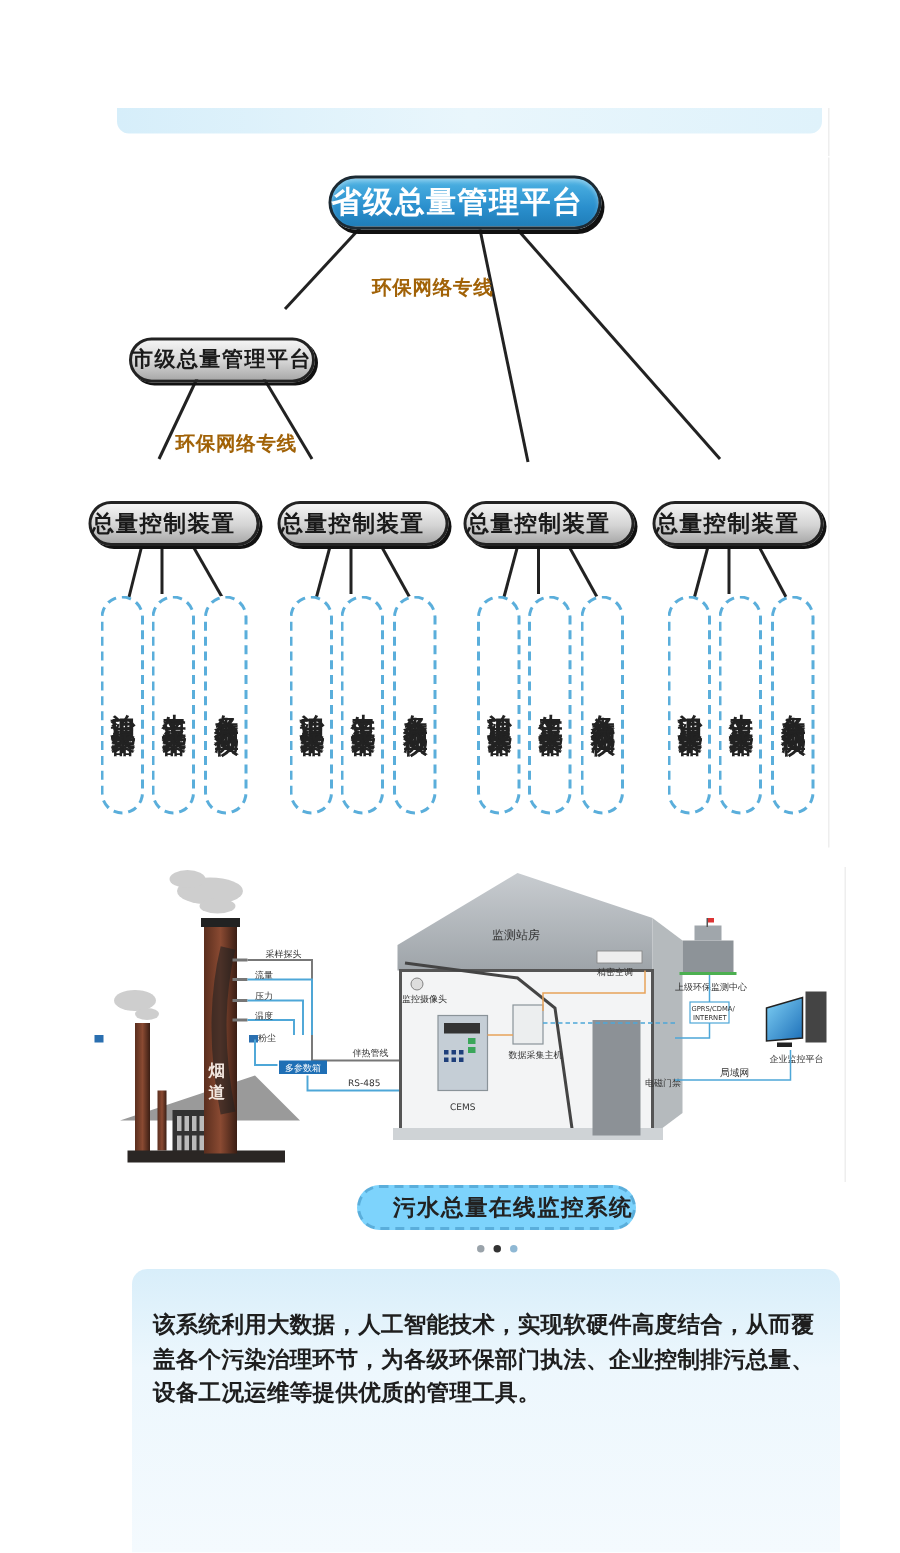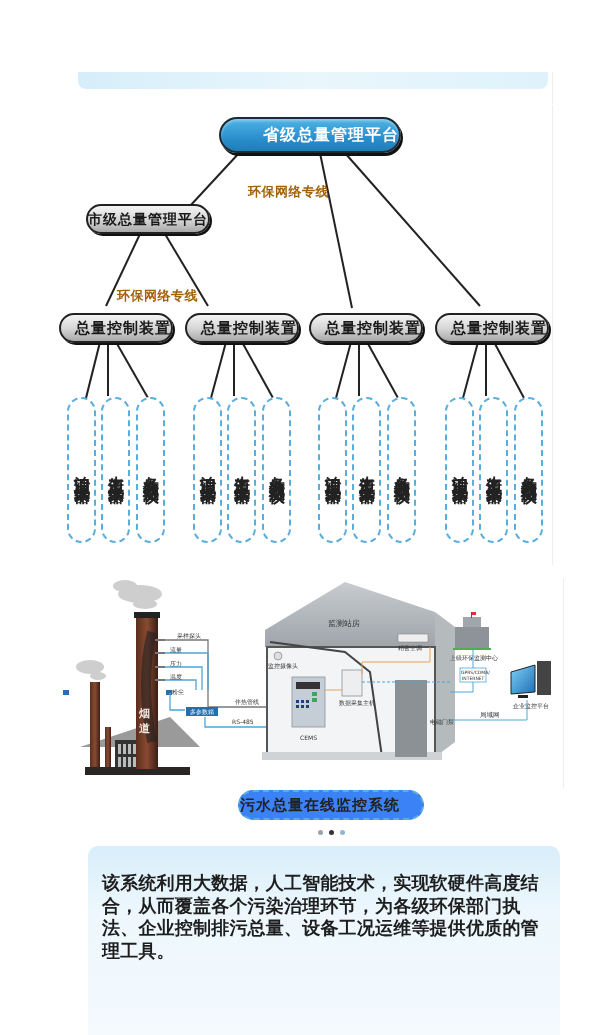--- a/index.html
+++ b/index.html
@@ -13,62 +13,63 @@
     }
     .edge-line { position: absolute; background: #eeeeee; width: 1px; }
     .lbl-net { position: absolute; font-size: 13px; font-weight: bold; color: #a16207; letter-spacing: 0.5px; }
 
     .pill-blue {
       position: absolute; left: 219px; top: 117px; width: 182px; height: 36px;
       border-radius: 18px;
       background: linear-gradient(180deg, #4fb4e4 0%, #2a8fcd 60%, #1f7db8 100%);
       border: 2px solid #1d2a33;
       box-shadow: 2px 3px 0 #111, inset 0 2px 3px rgba(255,255,255,0.35);
-      color: #fff; font-size: 16px; font-weight: bold; text-align: right; line-height: 31px;
+      color: #fff; font-size: 20px; font-weight: bold; text-align: left; line-height: 31px;
       letter-spacing: 1px;
     }
     .pill-grey {
       position: absolute; height: 30px; border-radius: 15px;
       background: linear-gradient(180deg, #f4f4f4 0%, #d4d4d4 55%, #a9a9a9 100%);
       border: 2px solid #222;
       box-shadow: 2px 2px 0 #111;
-      color: #1a1a1a; font-size: 15px; font-weight: bold; text-align: right; line-height: 26px;
+      color: #1a1a1a; font-size: 15px; font-weight: bold; text-align: left; line-height: 26px;
       letter-spacing: 1px;
+      margin-top: 21px;
     }
     .vpill {
       position: absolute; width: 29px; height: 146px; border-radius: 15px;
       border: 2px dashed #5aaedb;
       display: flex; align-items: center; justify-content: center;
       font-size: 16px; font-weight: bold; color: #222;
       writing-mode: vertical-rl; text-orientation: upright; letter-spacing: 2px;
       background: #fff;
     }
 
     
     #scene { position: absolute; left: 60px; top: 572px; width: 520px; height: 210px; }
     .tiny { font-size: 6px; fill: #333; font-family: "DejaVu Sans", sans-serif; }
 
     .caption {
       position: absolute; left: 238px; top: 790px; width: 186px; height: 30px;
       border: 2px dashed #5aaedb; border-radius: 15px;
-      font-size: 15px; font-weight: bold; color: #222; text-align: left; line-height: 26px;
-      letter-spacing: 1px; background: #3b82f6;
+      font-size: 15px; font-weight: bold; color: #222; text-align: right; line-height: 26px;
+      letter-spacing: 1px; background: #7dd3fc;
     }
     .dots { position: absolute; left: 318px; top: 830px; display: flex; gap: 6px; }
     .dot { width: 5px; height: 5px; border-radius: 50%; background: #9aa3aa; }
     .dot.active { background: #333; }
     .dot.light { background: #8fb8d4; }
 
     .info-box {
       position: absolute; left: 88px; top: 846px; width: 472px; height: 189px;
       border-radius: 10px 10px 0 0;
       background: linear-gradient(180deg, #d8eefa 0%, #edf7fd 35%, #f4fafe 100%);
       padding: 26px 14px 0 14px;
     }
-    .info-box p { font-size: 18px; line-height: 22.5px; color: #1e1e1e; font-weight: bold; letter-spacing: 0.2px; }
+    .info-box p { font-size: 15px; line-height: 22.5px; color: #1e1e1e; font-weight: bold; letter-spacing: 0.2px; }
   </style>
 </head>
 <body>
 
 <div class="top-banner"></div>
 <div class="edge-line" style="left:552px; top:72px; height:32px;"></div>
 <div class="edge-line" style="left:552px; top:105px; height:460px;"></div>
 <div class="edge-line" style="left:563px; top:578px; height:210px;"></div>
 
 <svg style="position:absolute;left:0;top:0;width:600px;height:600px;">

